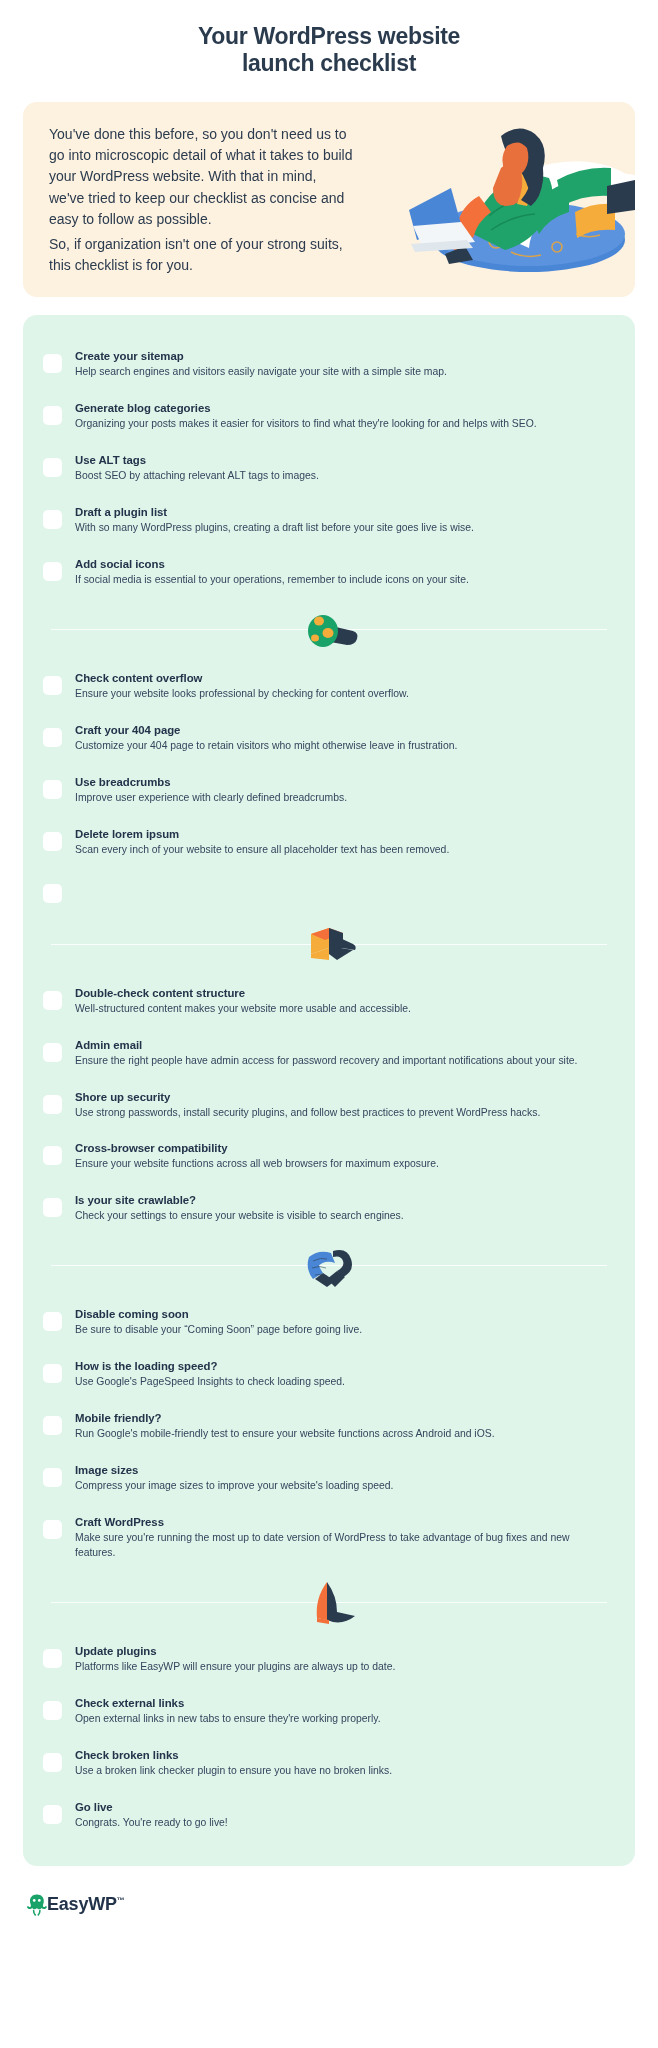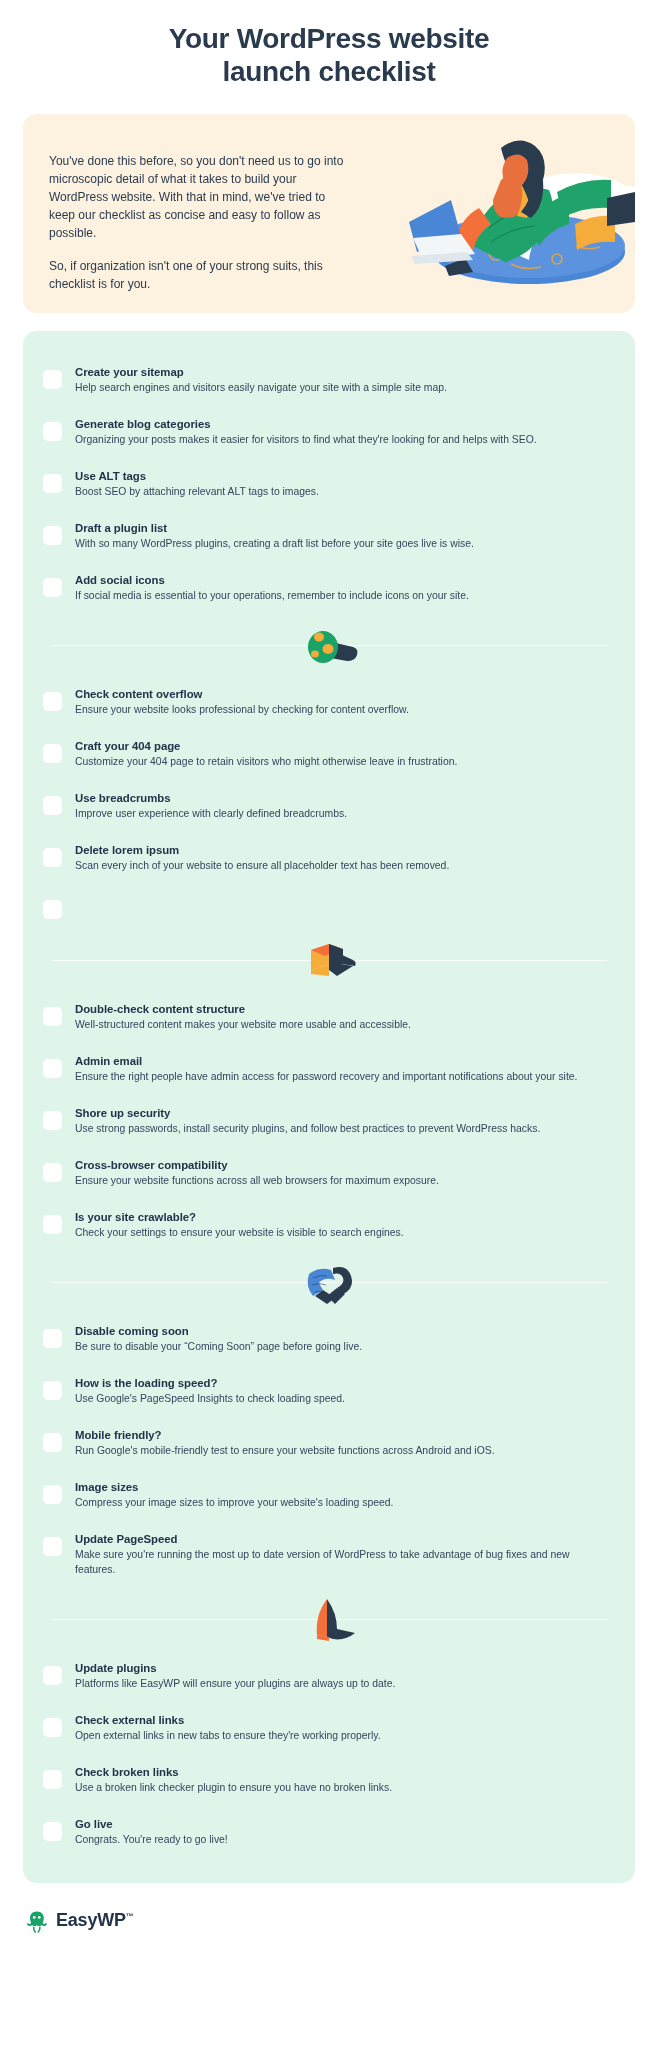--- a/index.html
+++ b/index.html
@@ -12,47 +12,47 @@
     width: 658px;
     min-height: 2048px;
     position: relative;
     overflow-x: hidden;
   }
 
   
   .page-title {
     text-align: center;
     color: #2b3b4e;
-    font-size: 28px;
+    font-size: 23px;
     line-height: 1.17;
     font-weight: bold;
     letter-spacing: -0.3px;
     padding: 23px 70px 0 70px;
   }
   .page-title .t-line { display: block; }
 
   
   .intro-card {
     position: relative;
     margin: 25px 23px 0 23px;
     background: #fdf1e0;
     border-radius: 14px;
     min-height: 162px;
     overflow: hidden;
   }
   .intro-text {
     position: relative;
     z-index: 2;
-    padding: 38px 0 20px 26px;
+    padding: 22px 0 20px 26px;
     width: 330px;
     color: #2b3b4e;
-    font-size: 12px;
+    font-size: 14px;
     line-height: 1.52;
   }
-  .intro-text p + p { margin-top: 14px; }
+  .intro-text p + p { margin-top: 4px; }
 
   .intro-illus {
     position: absolute;
     right: -6px;
     top: 6px;
     width: 280px;
     height: 168px;
     z-index: 1;
     pointer-events: none;
   }
@@ -117,21 +117,20 @@
     z-index: 2;
     width: 64px;
     height: 48px;
     display: block;
   }
 
   
   .footer {
     display: flex;
     align-items: center;
-    gap: 9px;
     padding: 26px 0 20px 26px;
   }
   .footer-logo-mark { width: 21px; height: 24px; display: block; }
   .footer-wordmark {
     color: #22334a;
     font-size: 18px;
     font-weight: bold;
     letter-spacing: -0.2px;
     position: relative;
   }
@@ -378,21 +377,21 @@
     <div class="check-item">
       <span class="checkbox"></span>
       <span class="check-body">
         <span class="check-title">Image sizes</span>
         <span class="check-desc" style="display:block">Compress your image sizes to improve your website's loading speed.</span>
       </span>
     </div>
     <div class="check-item">
       <span class="checkbox"></span>
       <span class="check-body">
-        <span class="check-title">Update PageSpeed</span>
+        <span class="check-title">Craft WordPress</span>
         <span class="check-desc" style="display:block">Make sure you're running the most up to date version of WordPress to take advantage of bug fixes and new features.</span>
       </span>
     </div>
   </div>
 
   <div class="divider">
     <span class="rule"></span>
     <svg class="orn" viewBox="0 0 64 48" aria-hidden="true">
       <path d="M30 4 l0 38 l-10 -2 q-2 -20 10 -36 z" fill="#f4703a"></path>
       <path d="M30 4 q10 14 10 30 l18 4 q-10 8 -22 6 l-6 -2 z" fill="#2b3b4e"></path>

